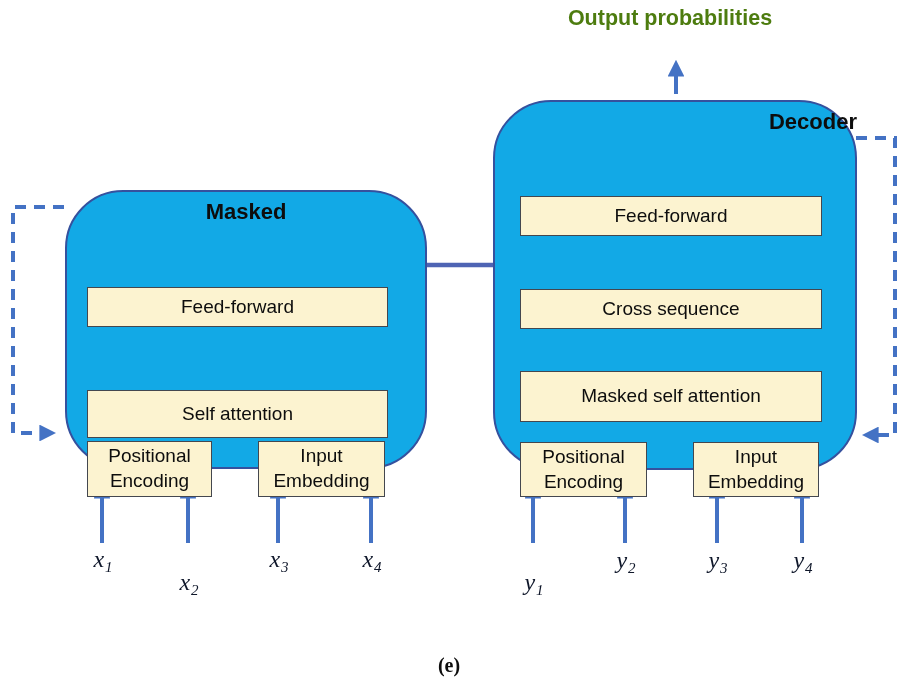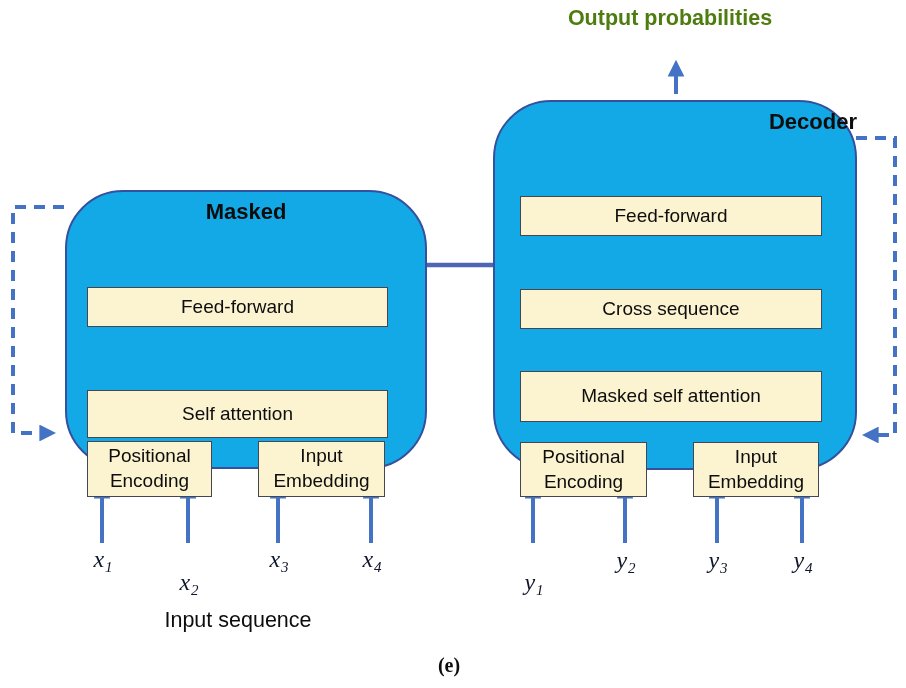--- a/index.html
+++ b/index.html
@@ -114,17 +114,16 @@
   <div class="seqvar" style="left:103px;top:546px;"><span class="vb">x</span><span class="vs">1</span></div>
   <div class="seqvar" style="left:189px;top:546px;margin-top:23px;"><span class="vb">x</span><span class="vs">2</span></div>
   <div class="seqvar" style="left:279px;top:546px;"><span class="vb">x</span><span class="vs">3</span></div>
   <div class="seqvar" style="left:372px;top:546px;text-align:center;"><span class="vb">x</span><span class="vs">4</span></div>
 
   <div class="seqvar" style="left:534px;top:569px;"><span class="vb">y</span><span class="vs">1</span></div>
   <div class="seqvar" style="left:626px;top:547px;text-align:center;"><span class="vb">y</span><span class="vs">2</span></div>
   <div class="seqvar" style="left:718px;top:547px;text-align:center;"><span class="vb">y</span><span class="vs">3</span></div>
   <div class="seqvar" style="left:803px;top:547px;"><span class="vb">y</span><span class="vs">4</span></div>
 
-  <div class="seqlabel" style="left:238px;top:608px;">Input sequence</div>
 
   <div class="caption" style="left:449px;top:654px;">(e)</div>
 
 </div>
 
 </body></html>

